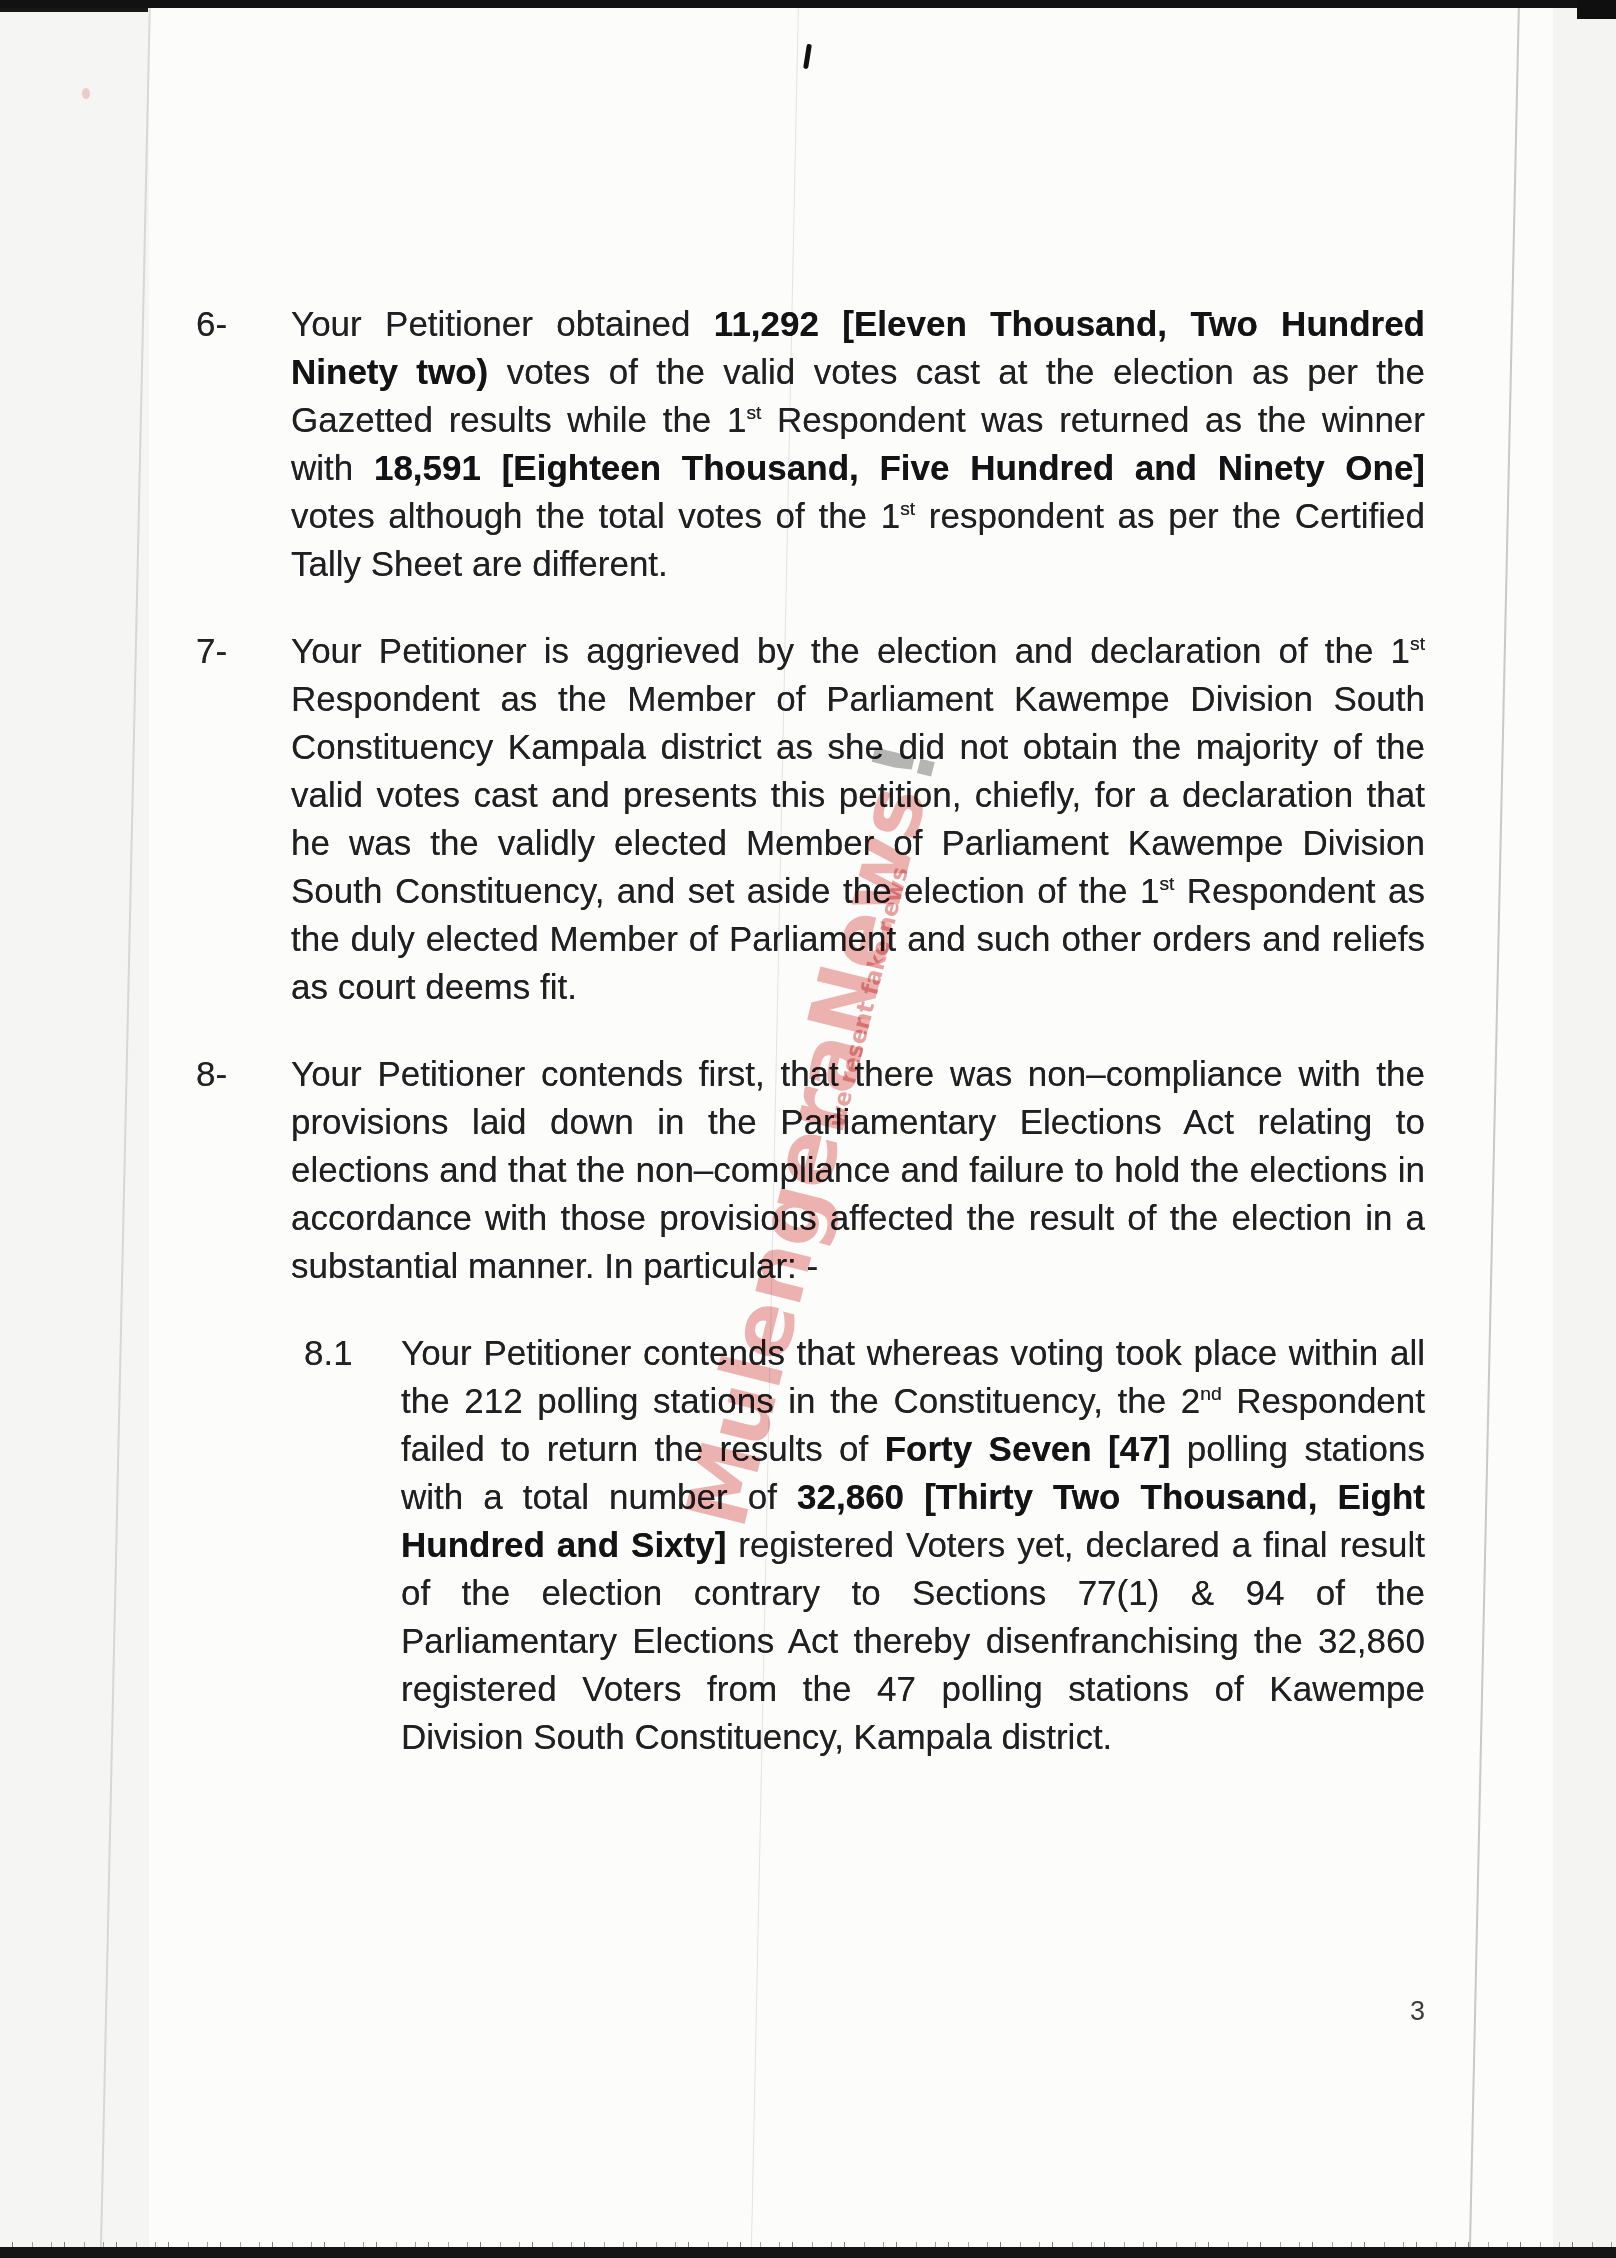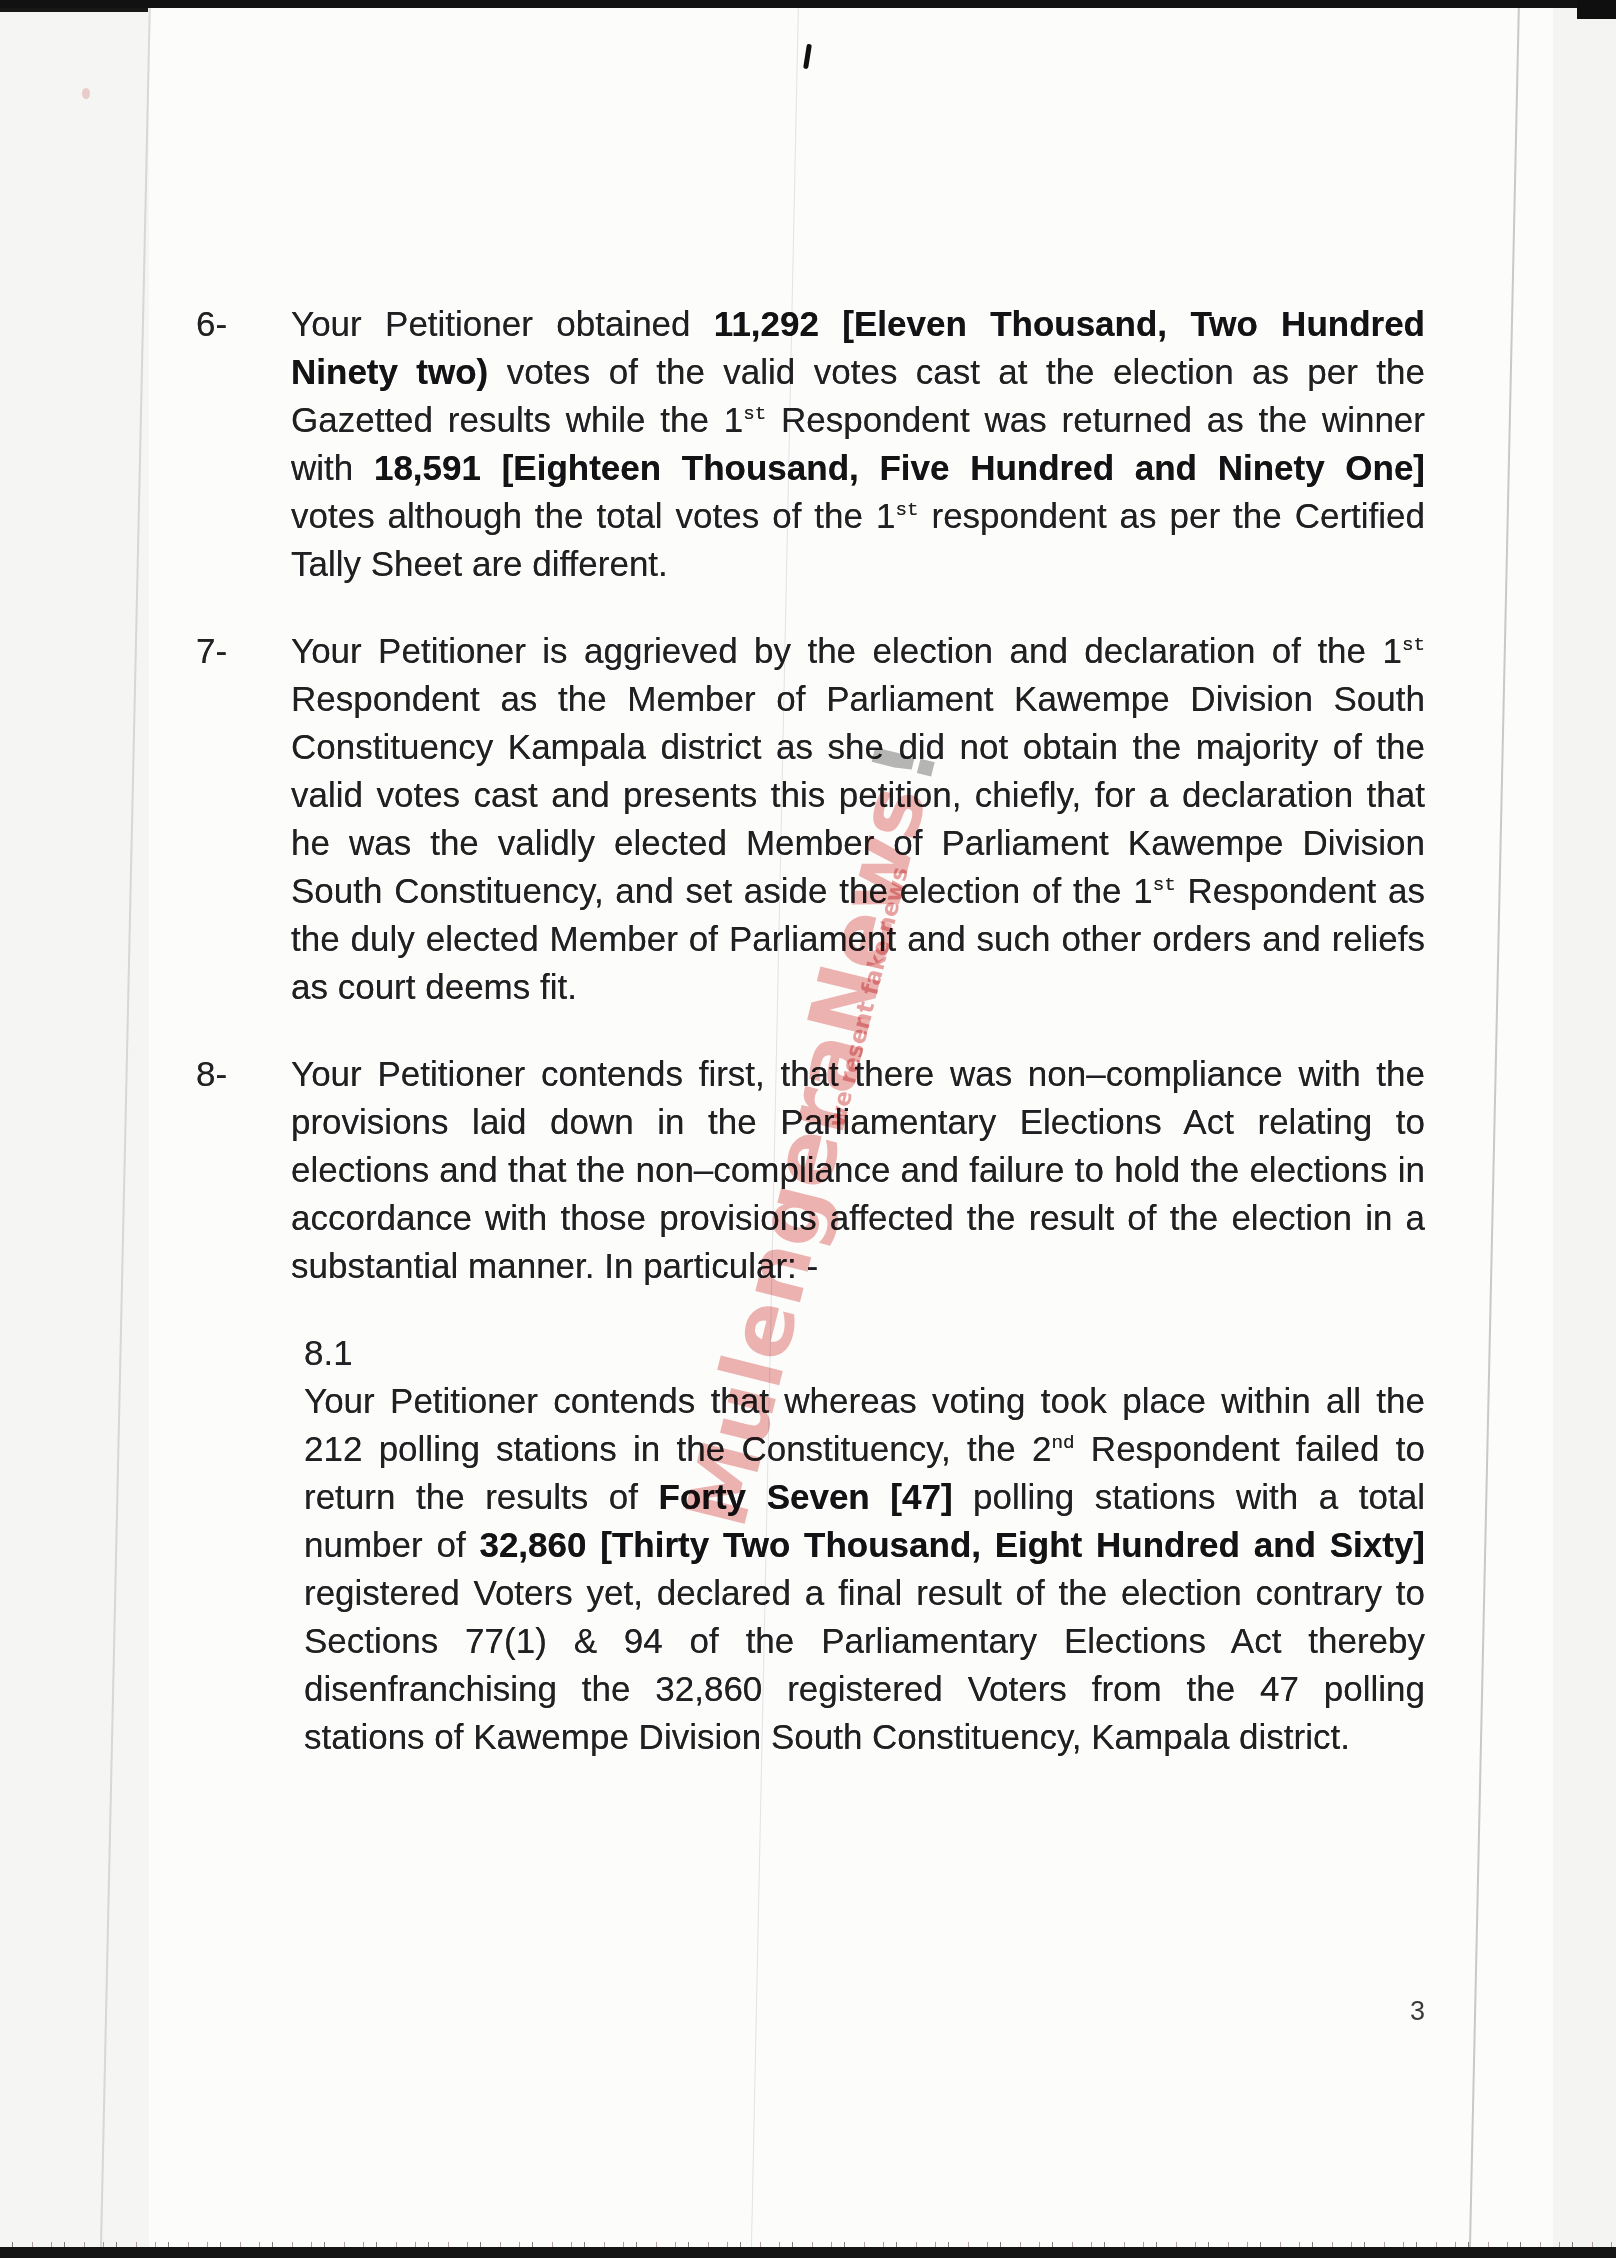--- a/index.html
+++ b/index.html
@@ -33,24 +33,24 @@
   .content{position:absolute;top:300px;left:0;right:0;filter:blur(0.3px);}
   .para{display:flex;margin:0 191px 39px 196px;}
   .para .num{
     width:95px;flex:none;font-size:35px;line-height:48px;color:#222224;
     text-shadow:0 0 0.5px rgba(30,30,32,.7);
   }
   .para .body{
     flex:1;text-align:justify;font-size:35px;line-height:48px;color:#202022;
     text-shadow:0 0 0.5px rgba(30,30,32,.7);
   }
-  .para.sub{margin-left:304px;flex-direction:column;}
+  .para.sub{margin-left:304px;}
   .para.sub .num{width:97px;}
   .body .bold{font-weight:bold;color:#131315;}
-  .body sup{font-size:55%;line-height:0;vertical-align:super;font-family:Liberation Mono, monospace;}
+  .body sup{font-size:55%;line-height:0;vertical-align:super;}
   
   .watermark{
     position:absolute;left:812px;top:1134px;
     transform:translate(-50%,-50%) rotate(-76deg);
     white-space:nowrap;font-family:"DejaVu Sans",sans-serif;font-weight:bold;
     font-size:84px;mix-blend-mode:multiply;pointer-events:none;
   }
   .wm-text{color:rgba(226,126,126,.58);}
   .wm-excl{color:rgba(138,138,138,.62);margin-left:7px;}
   .wm-tagline{

